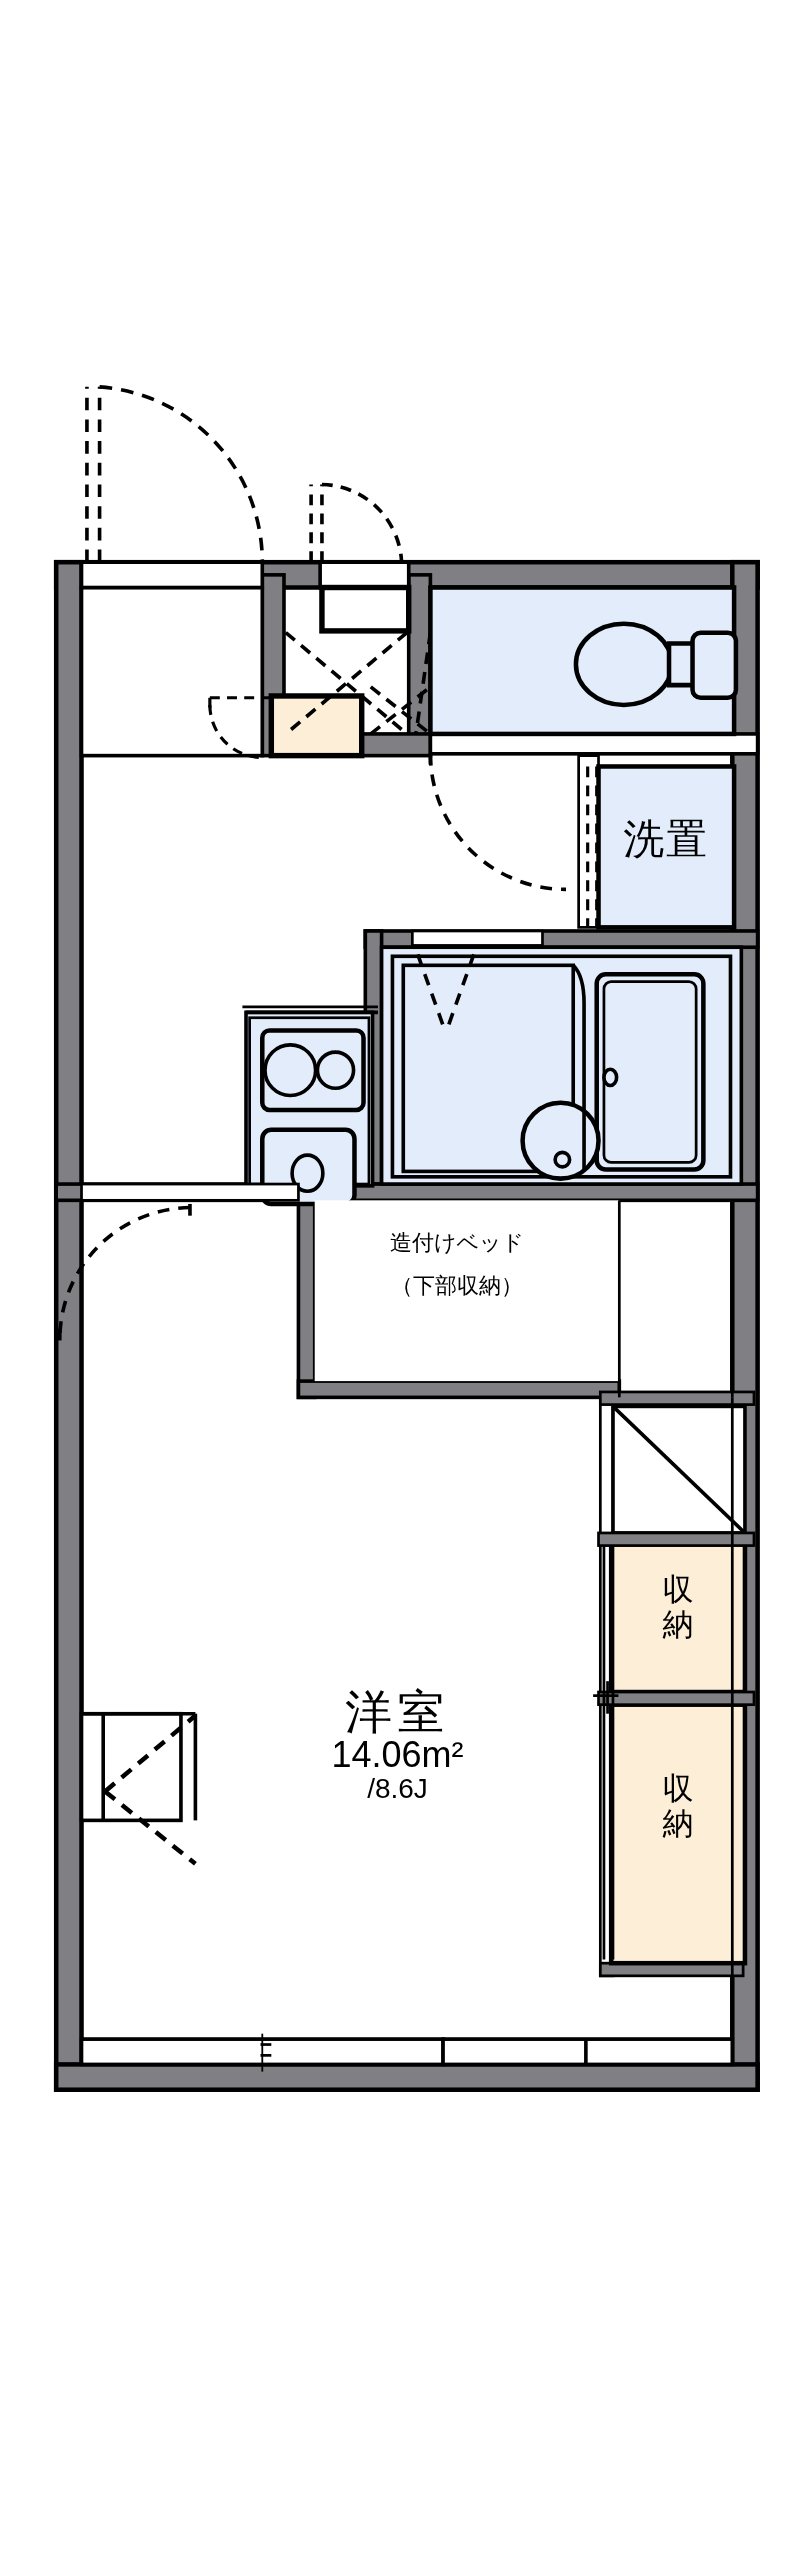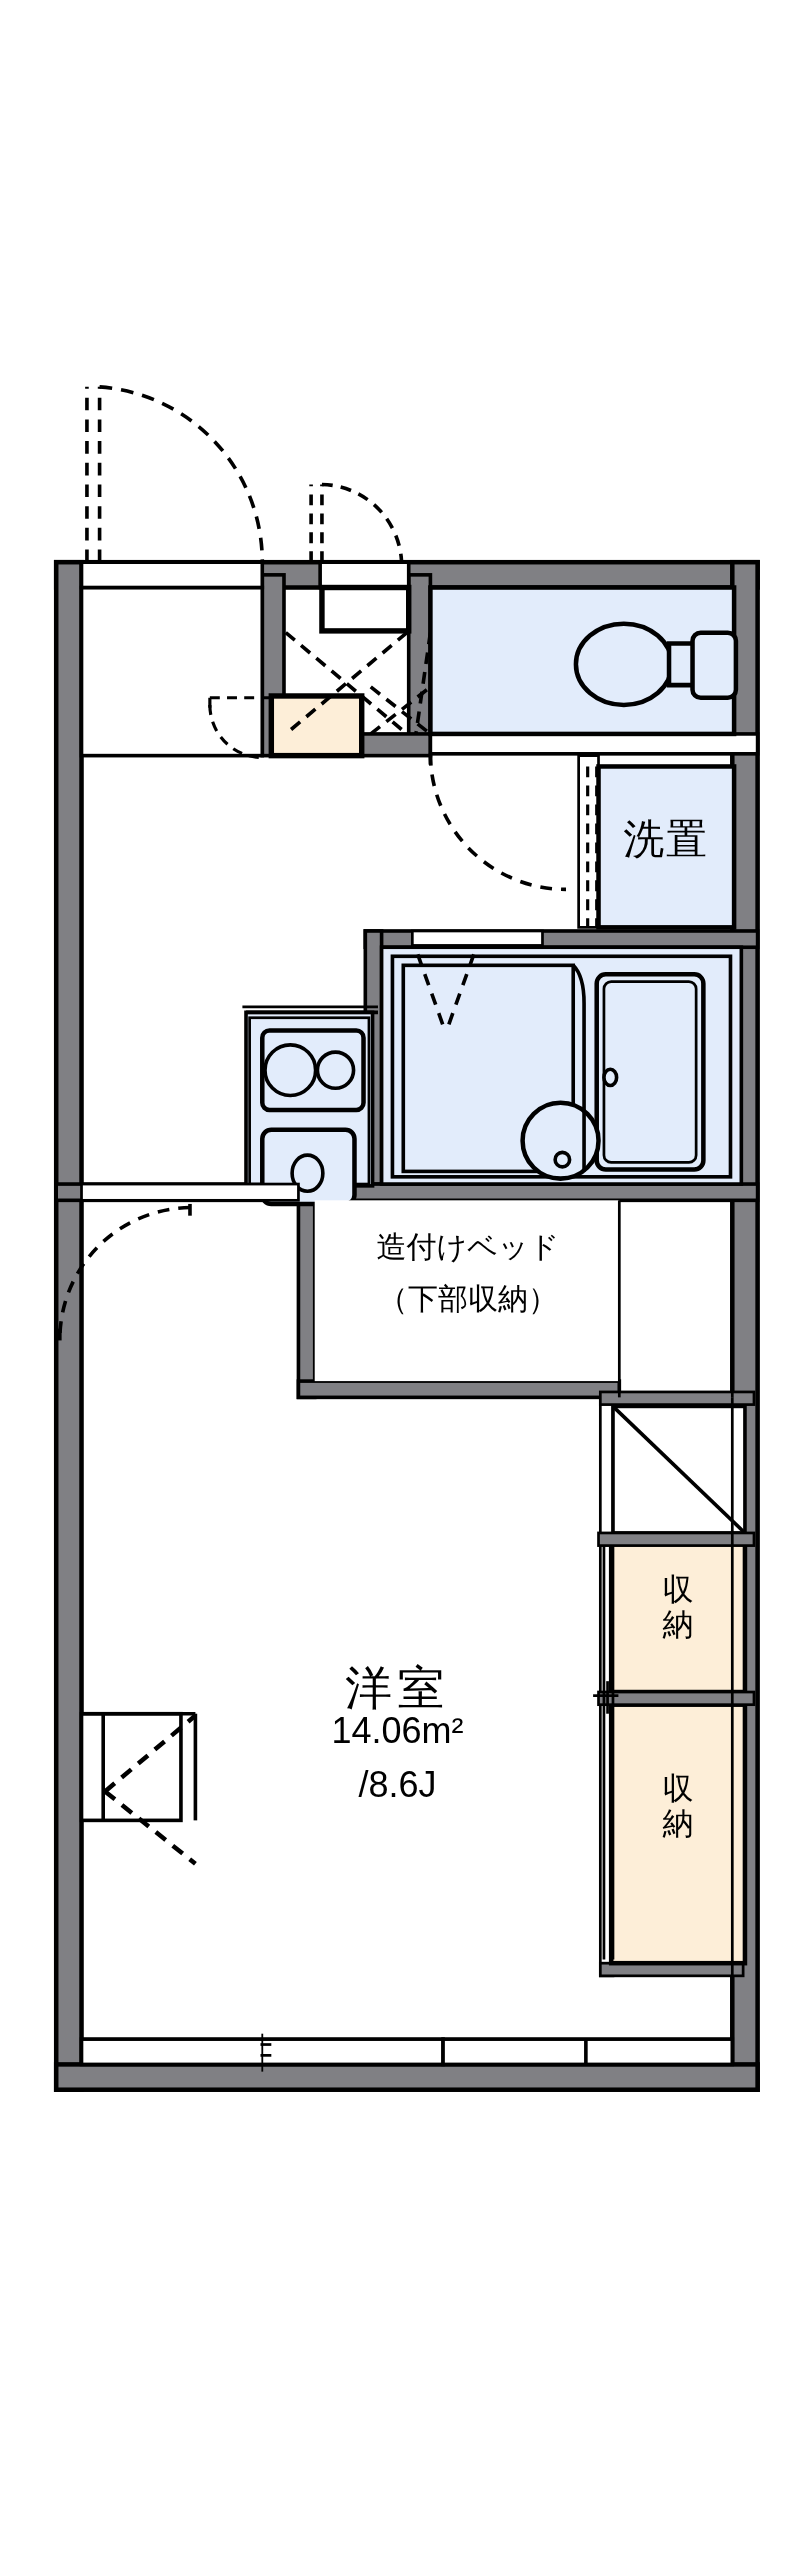--- a/index.html
+++ b/index.html
@@ -212,33 +212,33 @@
     <g fill="none" stroke="#000" stroke-width="3">
       <line x1="90" y1="1328" x2="90" y2="2256"></line>
       <line x1="810" y1="1546" x2="810" y2="2256"></line>
       <line x1="90" y1="2256" x2="810" y2="2256"></line>
       <line x1="685" y1="1328" x2="685" y2="1546"></line>
       <line x1="810" y1="1328" x2="810" y2="1546"></line>
     </g>
 
   </svg>
 
-  <div class="lbl" style="left:315px;top:1231px;width:306px;font-size:30px;">
+  <div class="lbl" style="left:304px;top:1231px;width:306px;font-size:22px;">
     <div>造付けベッド</div>
     <div style="margin-top:20px;">（下部収納）</div>
   </div>
 
   <div class="lbl" style="left:598px;top:818px;width:136px;font-size:41px;letter-spacing:1.8px;">
     <span>洗置</span>
   </div>
 
   <div class="lbl" style="left:226px;top:1663px;width:343px;">
-    <div style="font-size:47px;letter-spacing:5.4px;">洋室</div>
+    <div style="font-size:47px;letter-spacing:5.4px;margin-top:24px;">洋室</div>
     <div style="font-size:36px;margin-top:0;">14.06m²</div>
-    <div style="font-size:36px;margin-top:16px;">/8.6J</div>
+    <div style="font-size:28px;margin-top:0px;">/8.6J</div>
   </div>
 
   <div class="lbl" style="left:611px;top:1573px;width:134px;font-size:31px;line-height:1.12;">
     <div>収</div>
     <div>納</div>
   </div>
 
   <div class="lbl" style="left:611px;top:1772px;width:134px;font-size:31px;line-height:1.12;">
     <div>収</div>
     <div>納</div>

